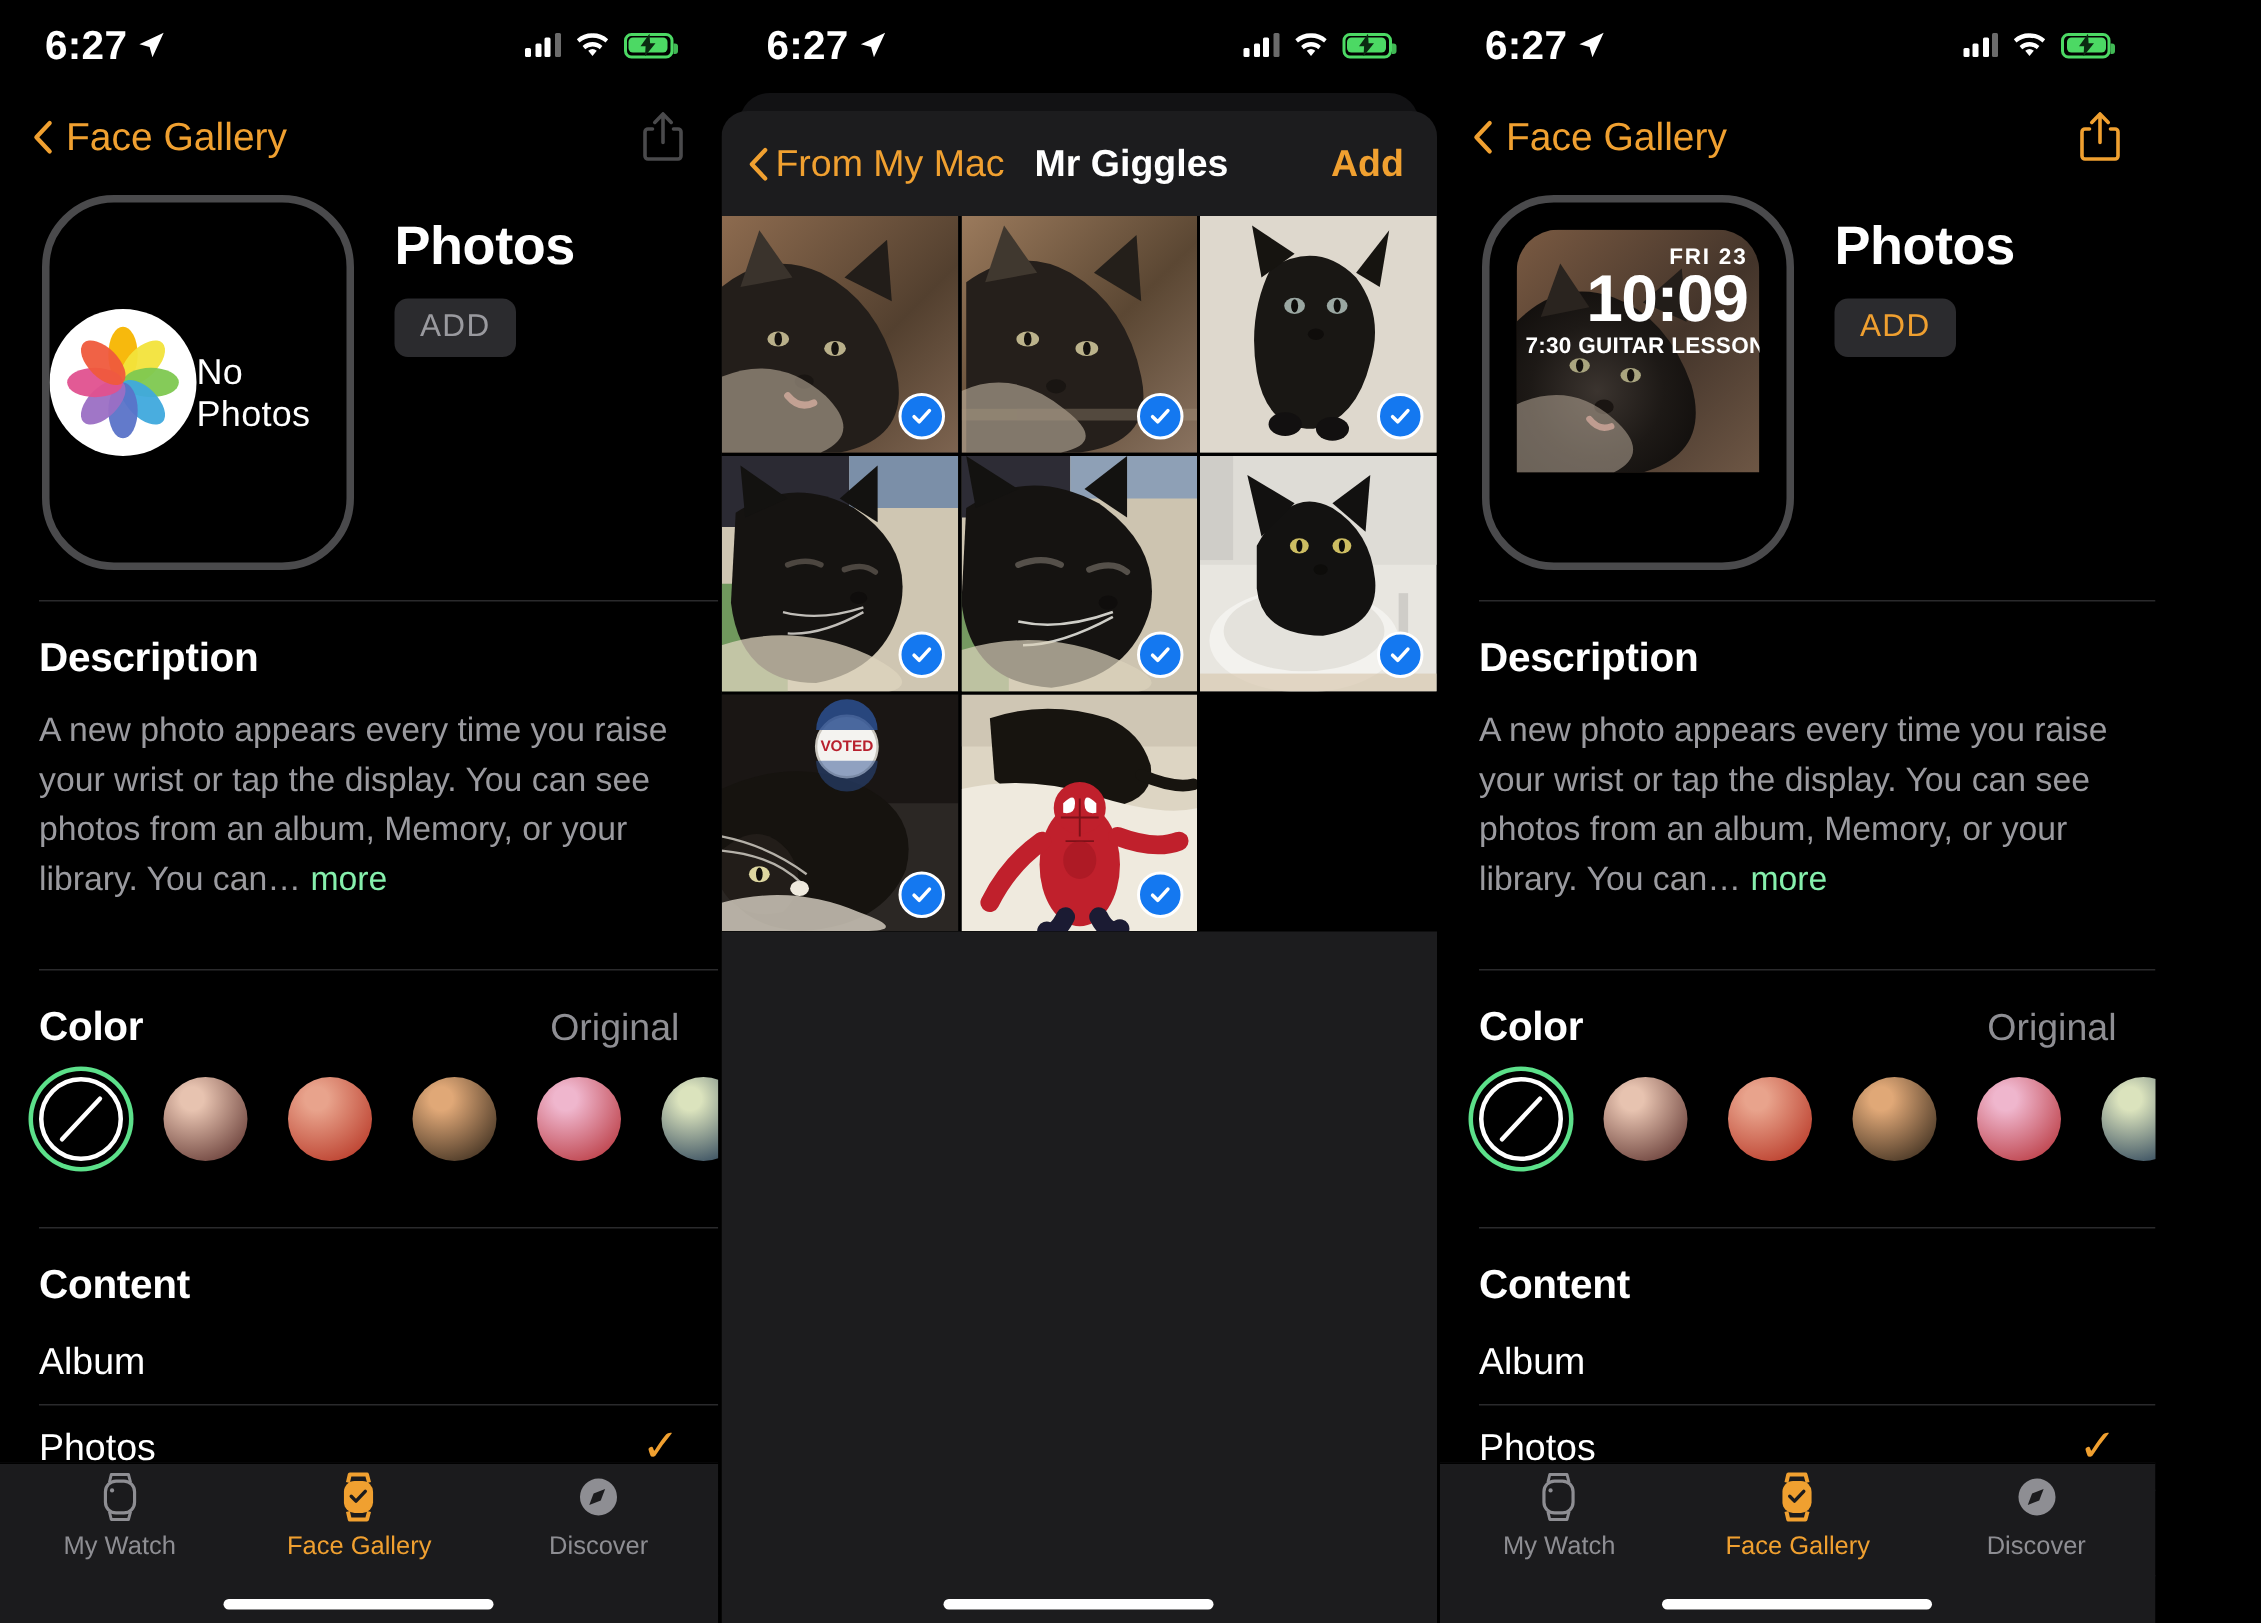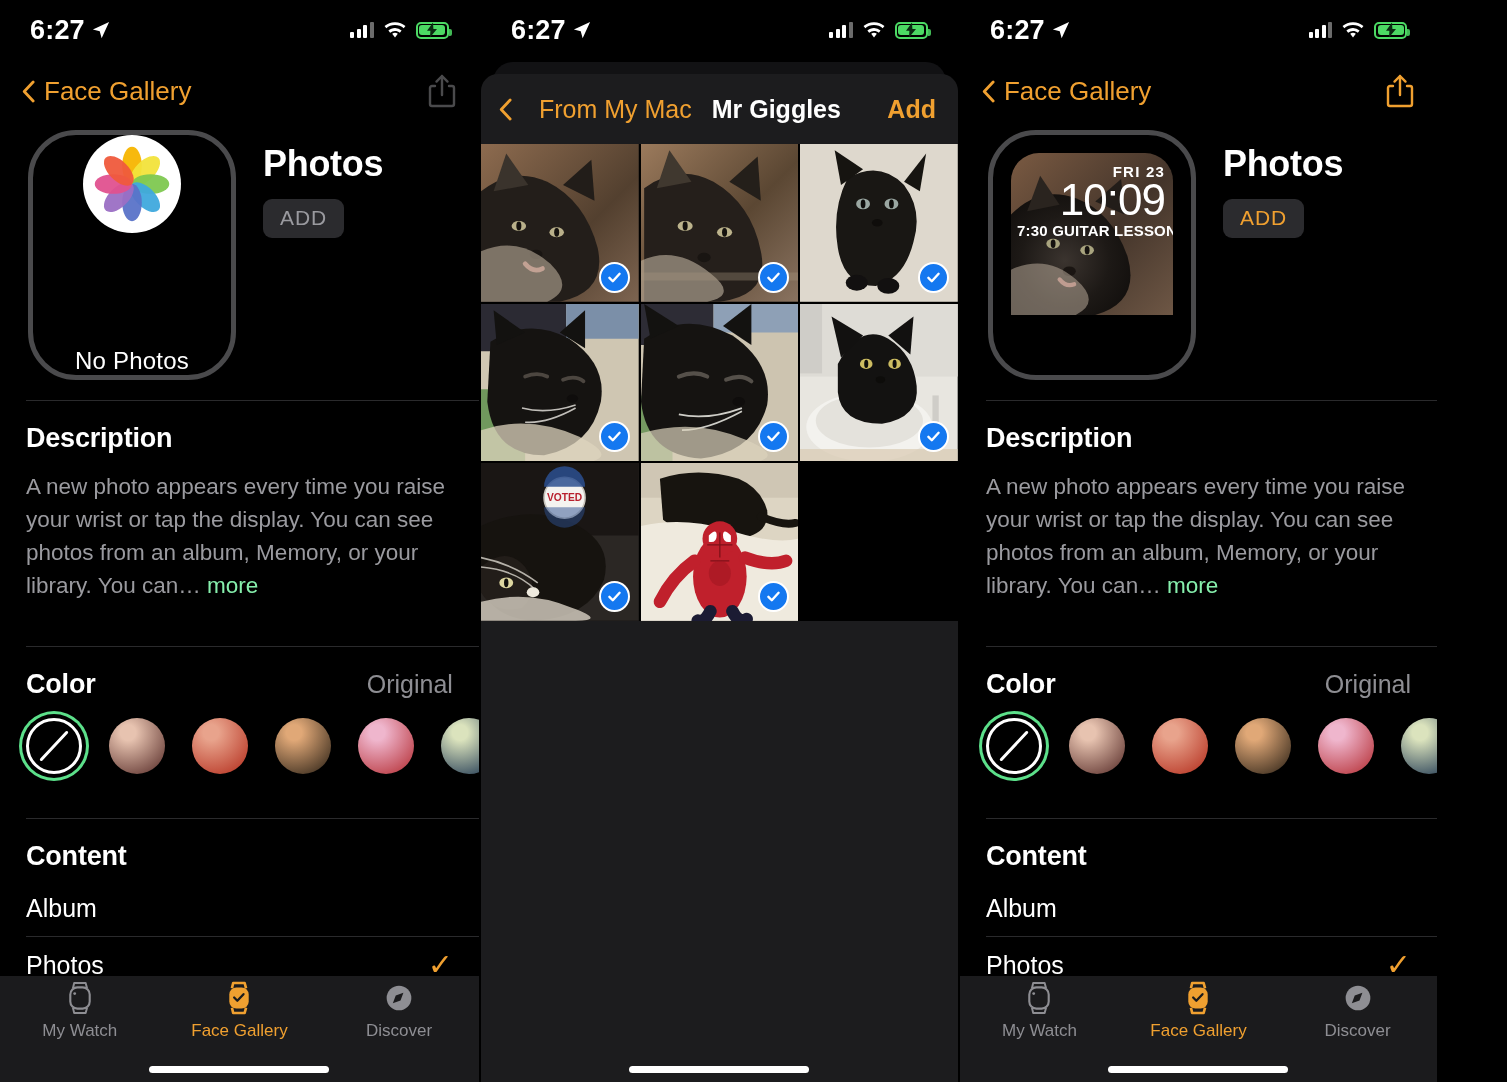--- a/index.html
+++ b/index.html
@@ -43,30 +43,30 @@
   .nav-back { display:flex; align-items:center; gap:9px; color:#f0a030; font-size:26px; cursor:pointer;}
   .chev-l { width:13px; height:23px; }
   .share-btn { width:30px; height:34px; cursor:pointer; }
 
   
   .preview-row { position:absolute; top:130px; left:0; right:0; height:258px; padding-left:28px; display:flex; }
   .watch {
     width: 208px; height: 250px; border: 5px solid #4a4a4c; border-radius: 48px;
     background: #000; position: relative; overflow: hidden; flex: none;
   }
-  .watch-inner { position:absolute; inset:0; display:flex; flex-direction:column; align-items:center; justify-content:space-between; }
+  .watch-inner { position:absolute; inset:0; display:flex; flex-direction:row; align-items:center; justify-content:flex-end; }
   .photos-glyph { width: 98px; height: 98px; border-radius: 50%; background:#fff; position:relative; }
   .no-photos { color:#fff; font-size:24px; margin-top:16px; letter-spacing:.2px;}
 
   
   .wf-photo { position:absolute; left:18px; top:18px; right:18px; bottom:18px; border-radius:28px; overflow:hidden; }
   .wf-bg { position:absolute; inset:0; }
   .wf-text { position:absolute; inset:0; color:#fff; text-align:right; padding: 10px 8px 0 6px; }
   .wf-date { font-size:15px; font-weight:700; letter-spacing:1.2px; }
-  .wf-time { font-size:44px; font-weight:400; line-height:.98; letter-spacing:-1px; margin-top:-2px;}
+  .wf-time { font-size:44px; font-weight:700; line-height:.98; letter-spacing:-1px; margin-top:-2px;}
   .wf-event { font-size:15px; font-weight:600; letter-spacing:.2px; margin-top:1px; white-space:nowrap;}
 
   .title-col { padding-left: 27px; padding-top: 13px; }
   .face-title { color:#fff; font-size:36px; font-weight:700; letter-spacing:-.3px;}
   .add-pill { display:inline-block; margin-top:14px; background:#2b2b2e; color:#9a9a9f;
               font-size:21px; letter-spacing:.9px; padding:7px 17px 8px; border-radius:9px; cursor:pointer; }
   .add-pill.orange { color:#f0a030; }
 
   
   .sep { height:1px; background:#2a2a2c; margin-left:26px; }
@@ -100,21 +100,21 @@
   .tab.active .tl { color:#f0a030; }
   .home-ind { position:absolute; bottom:9px; left:50%; transform:translateX(-50%);
               width:180px; height:7px; background:#fff; border-radius:4px; }
 
   
   .behind-card { position:absolute; top:62px; left:12px; right:12px; bottom:0;
                  background:#121214; border-radius:20px 20px 0 0; }
   .sheet { position:absolute; top:74px; left:0; right:0; bottom:0;
            background:#1c1c1e; border-radius:17px 17px 0 0; overflow:hidden; }
   .sheet-nav { height:70px; display:flex; align-items:center; padding: 0 18px; position:relative;}
-  .sheet-back { display:flex; align-items:center; gap:27px; color:#f0a030; font-size:25px; cursor:pointer;}
+  .sheet-back { display:flex; align-items:center; gap:5px; color:#f0a030; font-size:25px; cursor:pointer;}
   .sheet-title { color:#fff; font-size:25px; font-weight:700; margin-left:20px; }
   .sheet-add { position:absolute; right:22px; color:#f0a030; font-size:25px; font-weight:600; cursor:pointer;}
   .grid { display:grid; grid-template-columns: repeat(3, 1fr); gap:2px; background:#000; }
   .cell { position:relative; width:100%; padding-top:100%; overflow:hidden; background:#111; cursor:pointer;}
   .cell .img { position:absolute; inset:0; }
   .badge { position:absolute; right:9px; bottom:9px; width:31px; height:31px; border-radius:50%;
            background:#1478f0; border:2px solid #fff; display:flex; align-items:center; justify-content:center; }
   .badge svg { width:17px; height:17px; }
   .sheet-footer { position:absolute; left:0; right:0; bottom:0; height:118px; background:#1c1c1e;
                   display:flex; align-items:flex-start; justify-content:center; padding-top:33px;}

